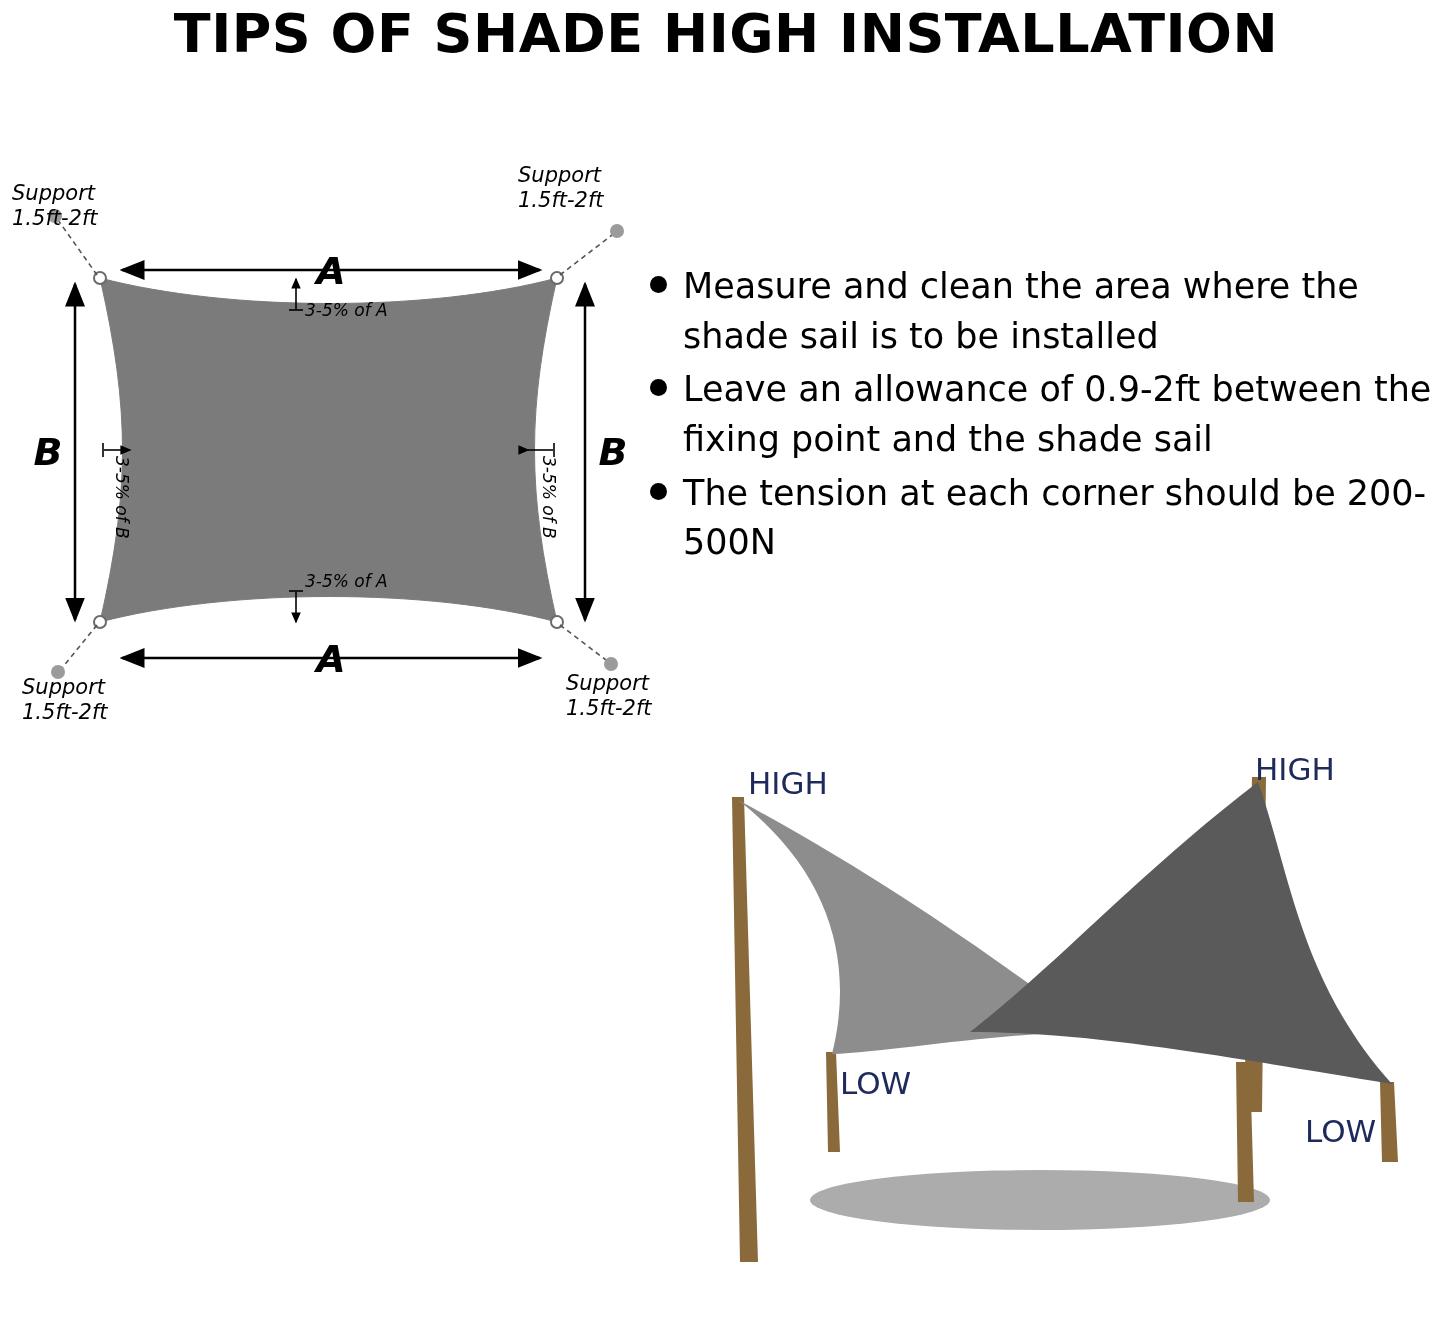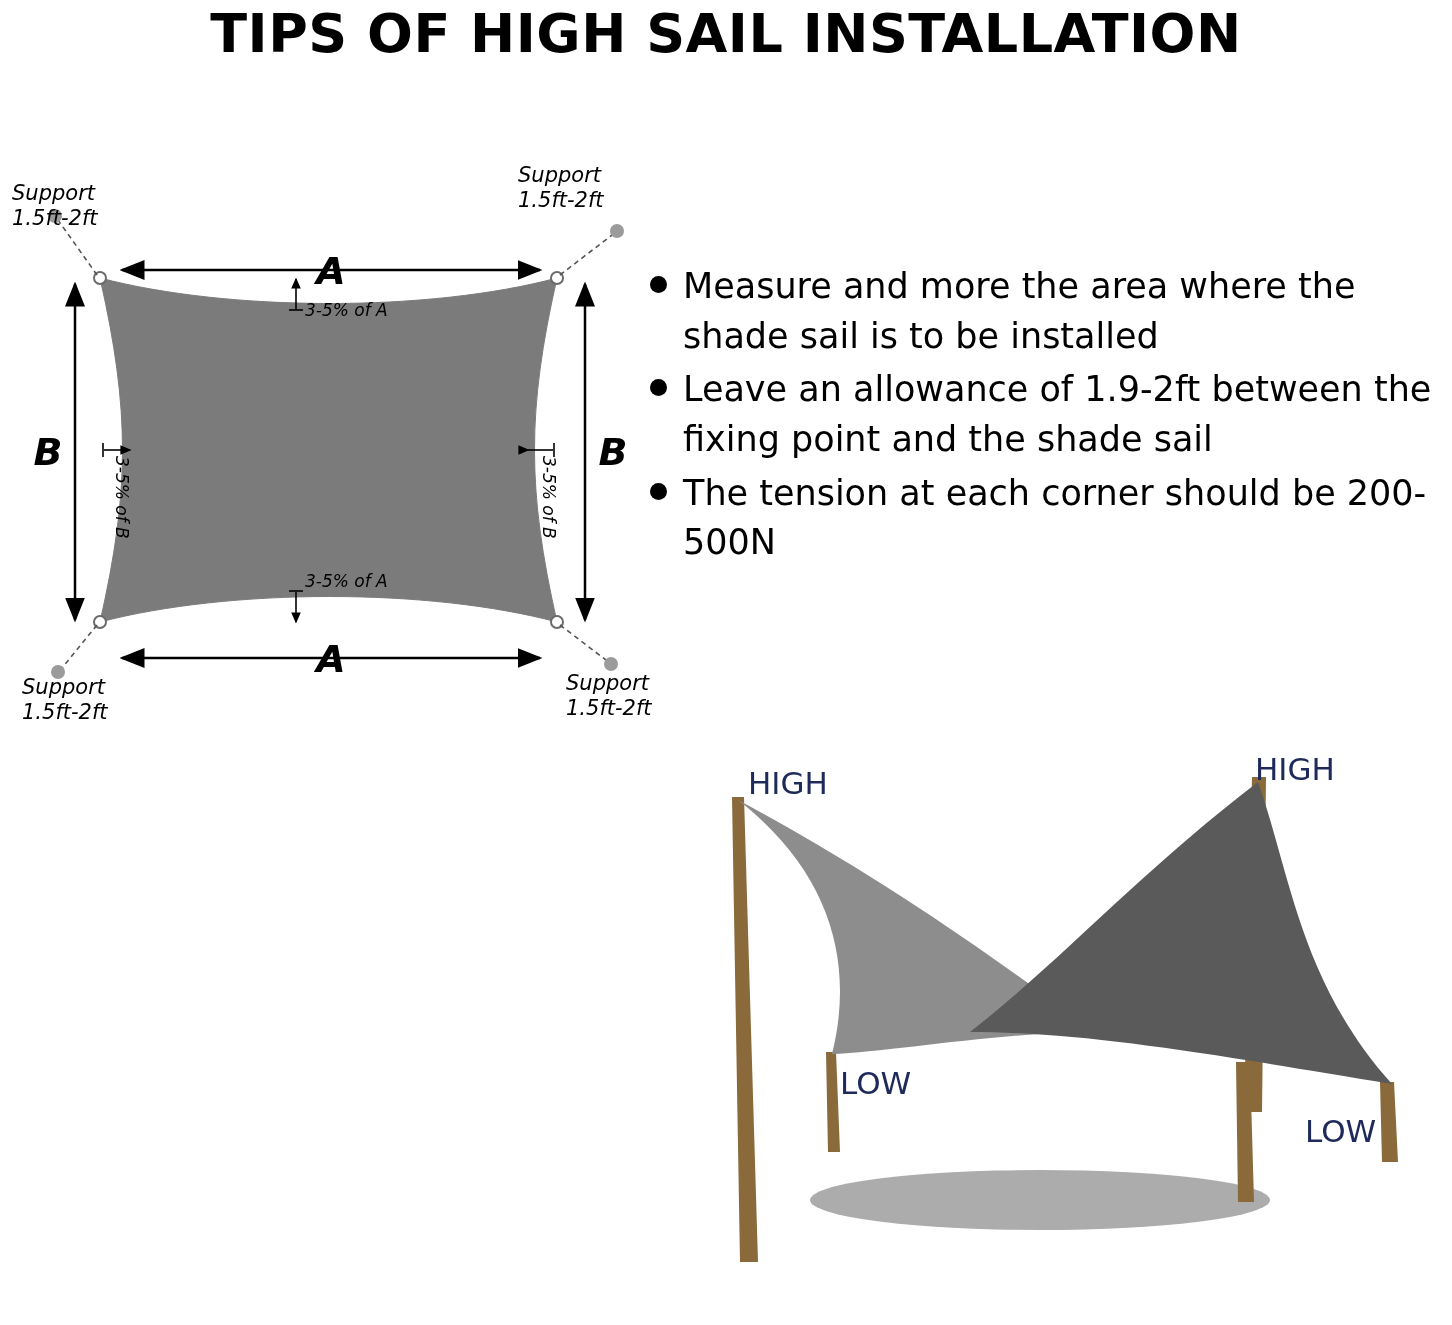--- a/index.html
+++ b/index.html
@@ -86,21 +86,21 @@
     width: 812px;
     height: 545px;
   }
   #diagram-bottom svg { display: block; }
 
   .lbl { font-family: "DejaVu Sans", sans-serif; }
 </style>
 </head>
 <body>
 
-<div id="title">TIPS OF HIGH SAIL INSTALLATION</div>
+<div id="title">TIPS OF SHADE HIGH INSTALLATION</div>
 
 <div id="diagram-top">
   <svg width="660" height="580" viewBox="0 0 660 580" xmlns="http://www.w3.org/2000/svg">
     <defs>
       <marker id="arrA" markerWidth="10" markerHeight="8" refX="9" refY="4" orient="auto">
         <path d="M0,0 L10,4 L0,8 z" fill="#000"></path>
       </marker>
       <marker id="arrB" markerWidth="10" markerHeight="8" refX="1" refY="4" orient="auto">
         <path d="M10,0 L0,4 L10,8 z" fill="#000"></path>
       </marker>
@@ -175,25 +175,25 @@
     <text class="lbl" x="305" y="156" font-size="17" fill="#000">3-5% of A</text>
     <text class="lbl" x="305" y="427" font-size="17" fill="#000">3-5% of A</text>
     <text class="lbl" x="116" y="296" font-size="17" fill="#000" transform="rotate(90 116 296)">3-5% of B</text>
     <text class="lbl" x="543" y="296" font-size="17" fill="#000" transform="rotate(90 543 296)">3-5% of B</text>
   </svg>
 </div>
 
 <div id="tips-list-top">
   <div class="bullet-row">
     <span class="bullet-dot"></span>
-    <span class="bullet-text">Measure and more the area where the shade sail is to be installed</span>
+    <span class="bullet-text">Measure and clean the area where the shade sail is to be installed</span>
   </div>
   <div class="bullet-row">
     <span class="bullet-dot"></span>
-    <span class="bullet-text">Leave an allowance of 1.9-2ft between the fixing point and the shade sail</span>
+    <span class="bullet-text">Leave an allowance of 0.9-2ft between the fixing point and the shade sail</span>
   </div>
   <div class="bullet-row">
     <span class="bullet-dot"></span>
     <span class="bullet-text">The tension at each corner should be 200-500N</span>
   </div>
 </div>
 
 <div id="tips-list-bottom">
 </div>
 

